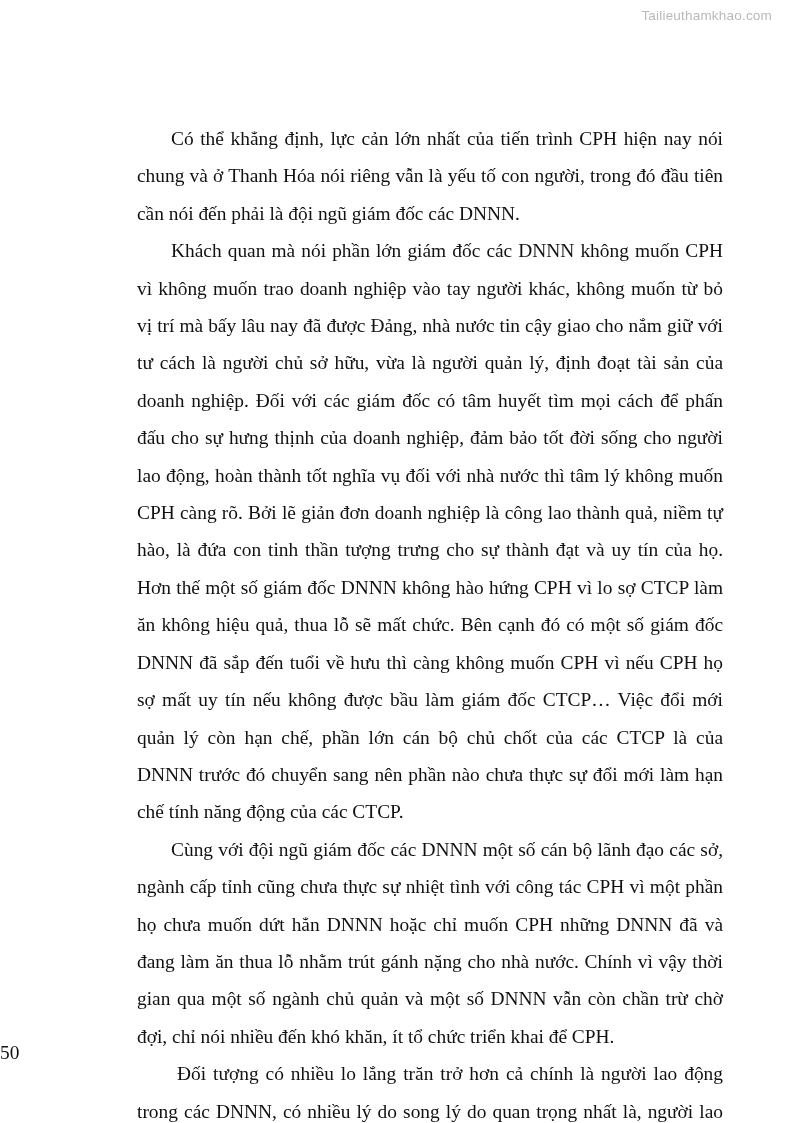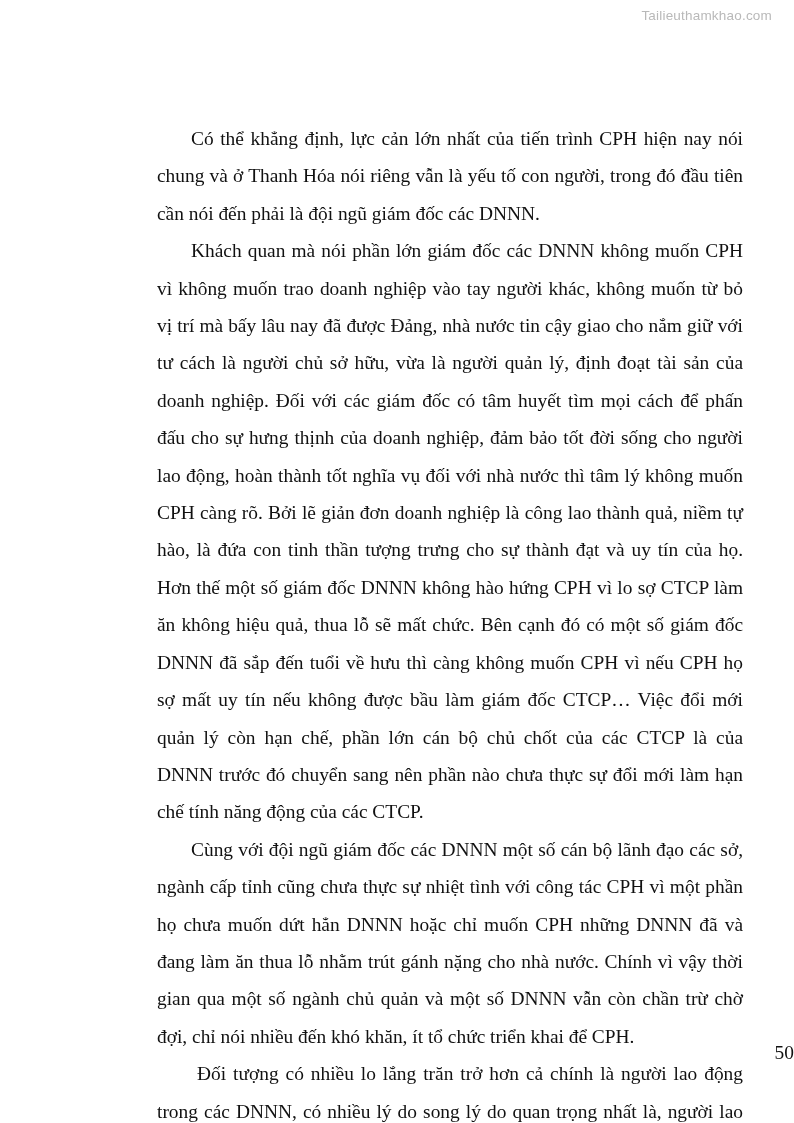--- a/index.html
+++ b/index.html
@@ -16,21 +16,20 @@
     font-family: "Liberation Serif", "DejaVu Serif", serif;
     color: #000000;
     -webkit-font-smoothing: antialiased;
   }
 
   
   .page {
     position: absolute;
     inset: 0;
     background: #ffffff;
-    margin-left: 20px;
   }
 
   
   .watermark {
     position: absolute;
     top: 8px;
     right: 22px;
     font-family: "Liberation Sans", "DejaVu Sans", sans-serif;
     font-size: 13.5px;
     letter-spacing: 0.2px;
@@ -70,24 +69,23 @@
   .body-text p.continues {
     text-align-last: justify;
   }
 
   
   .page-number {
     position: absolute;
     left: 0;
     right: 0;
     top: 1042px;
-    text-align: right;
+    text-align: left;
     font-size: 19.4px;
     color: #111111;
-    padding-left: 39px;
   }
 </style>
 </head>
 <body>
 
 <div class="page">
 
   <div class="watermark">Tailieuthamkhao.com</div>
 
   <div class="body-text">

